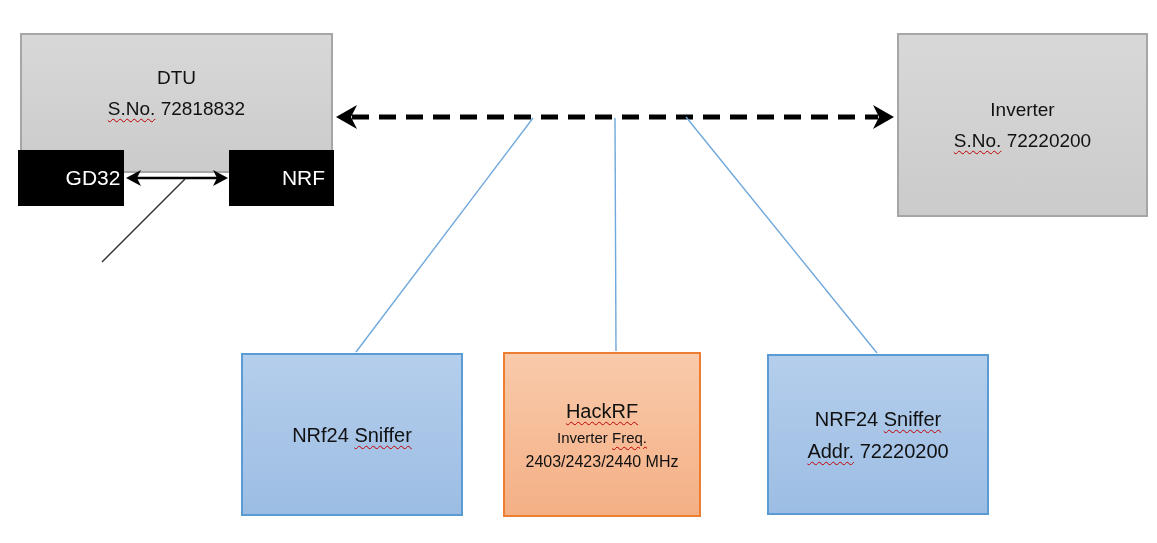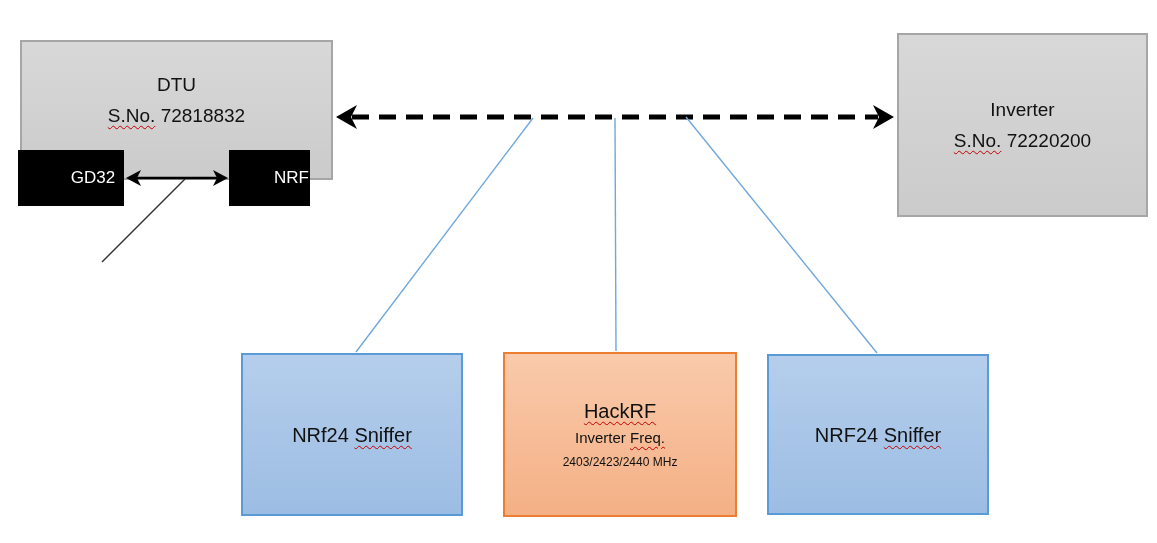--- a/index.html
+++ b/index.html
@@ -18,48 +18,48 @@
     text-align:center;
     box-sizing:border-box;
   }
   .gray{
     background:linear-gradient(#D8D8D8,#CBCBCB);
     border:2px solid #A6A6A6;
     font-size:19px;line-height:31px;
   }
   .black{
     background:#000000;color:#ffffff;
-    font-size:17px;
+    font-size:21px;
     padding-left:44px;
   }
   .green{
     background:linear-gradient(#B2D89E,#A2CC8B);
     border:2px solid #70AD47;
     font-size:19px;
   }
   .blue{
     background:linear-gradient(#B5CEEC,#9CBDE3);
     border:2px solid #5B9BD5;
     font-size:20px;line-height:32px;text-align:center;
   }
   .orange{
     background:linear-gradient(#F9CAAB,#F4B085);
     border:2px solid #ED7D31;
   }
-  #dtu{left:20px;top:40px;width:313px;height:140px;padding-bottom:20px;}
+  #dtu{left:20px;top:33px;width:313px;height:140px;padding-bottom:20px;}
   #gd32{left:18px;top:150px;width:106px;height:56px;}
-  #nrf{left:229px;top:150px;width:81px;height:56px;}
+  #nrf{left:229px;top:150px;width:105px;height:56px;}
   #logic{left:21px;top:262px;width:161px;height:71px;}
   #inverter{left:897px;top:33px;width:251px;height:184px;}
   #sniffer-left{left:241px;top:353px;width:222px;height:163px;}
-  #hackrf{left:503px;top:352px;width:234px;height:165px;}
+  #hackrf{left:503px;top:352px;width:198px;height:165px;}
   #sniffer-right{left:767px;top:354px;width:222px;height:161px;}
   #hackrf .t1{font-size:20px;line-height:30px;}
   #hackrf .t2{font-size:15px;line-height:24px;}
-  #hackrf .t3{font-size:12px;line-height:24px;}
+  #hackrf .t3{font-size:16px;line-height:24px;}
   .sq{
     text-decoration-line:underline;
     text-decoration-style:wavy;
     text-decoration-color:#C00000;
     text-decoration-thickness:1px;
     text-underline-offset:3px;
   }
   #connectors{
     position:absolute;left:0;top:0;width:1157px;height:543px;
     z-index:5;pointer-events:none;
@@ -93,20 +93,21 @@
   </div>
 
   <div class="box orange" id="hackrf">
     <div class="t1"><span class="sq">HackRF</span></div>
     <div class="t2"><span>Inverter</span> <span class="sq">Freq.</span></div>
     <div class="t3">2403/2423/2440 MHz</div>
   </div>
 
   <div class="box blue" id="sniffer-right">
     <div><span>NRF24</span> <span class="sq">Sniffer</span></div>
+    <div><span class="sq">Addr.</span> <span>72220200</span></div>
   </div>
 
   <svg id="connectors" viewBox="0 0 1157 543" xmlns="http://www.w3.org/2000/svg">
 
     <line x1="352" y1="117" x2="878" y2="117" stroke-width="5" stroke-dasharray="17 10" stroke="#000000"></line>
     <path d="M336,117 L357,105 L351,117 L357,129 Z" fill="#000000"></path>
     <path d="M894,117 L873,105 L879,117 L873,129 Z" fill="#000000"></path>
 
     <line x1="134" y1="178" x2="220" y2="178" stroke-width="2.4" stroke="#000000"></line>
     <path d="M126,178 L141,170 L137,178 L141,186 Z" fill="#000000"></path>

